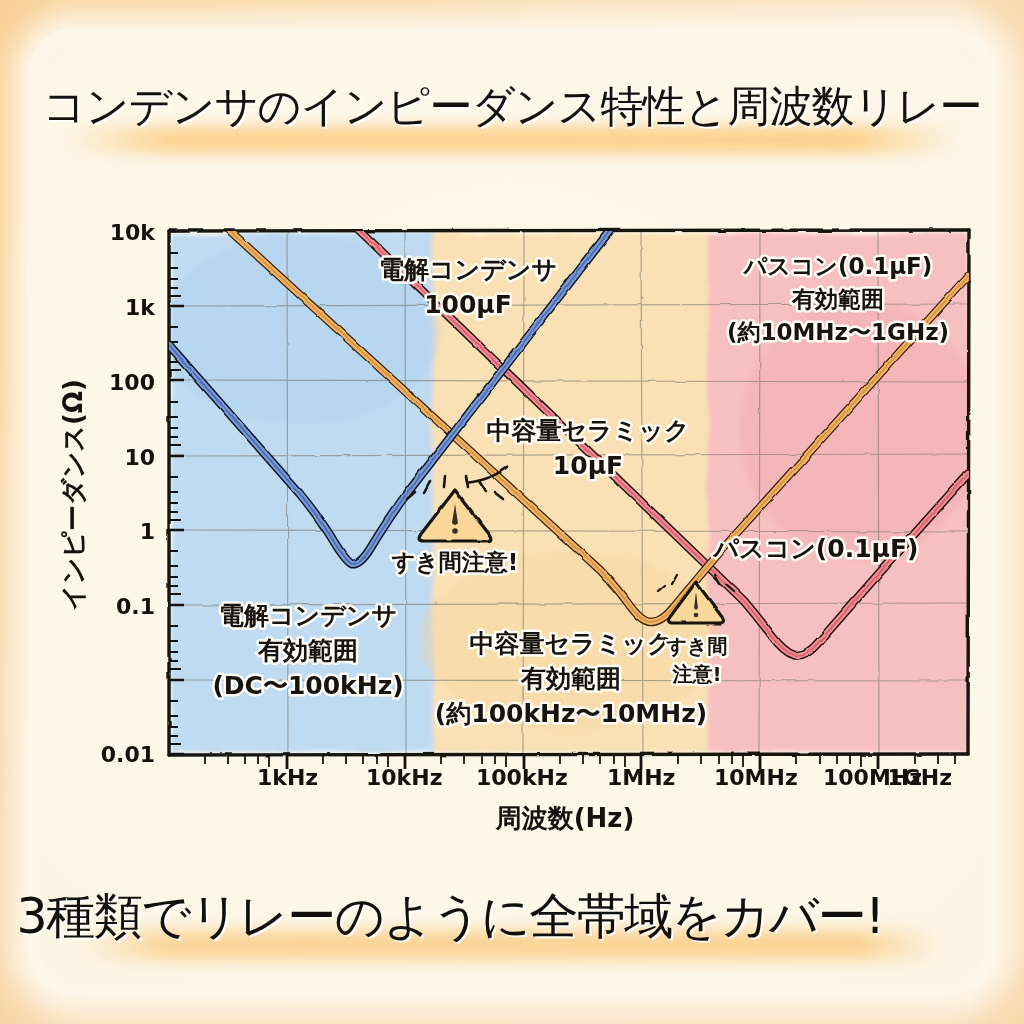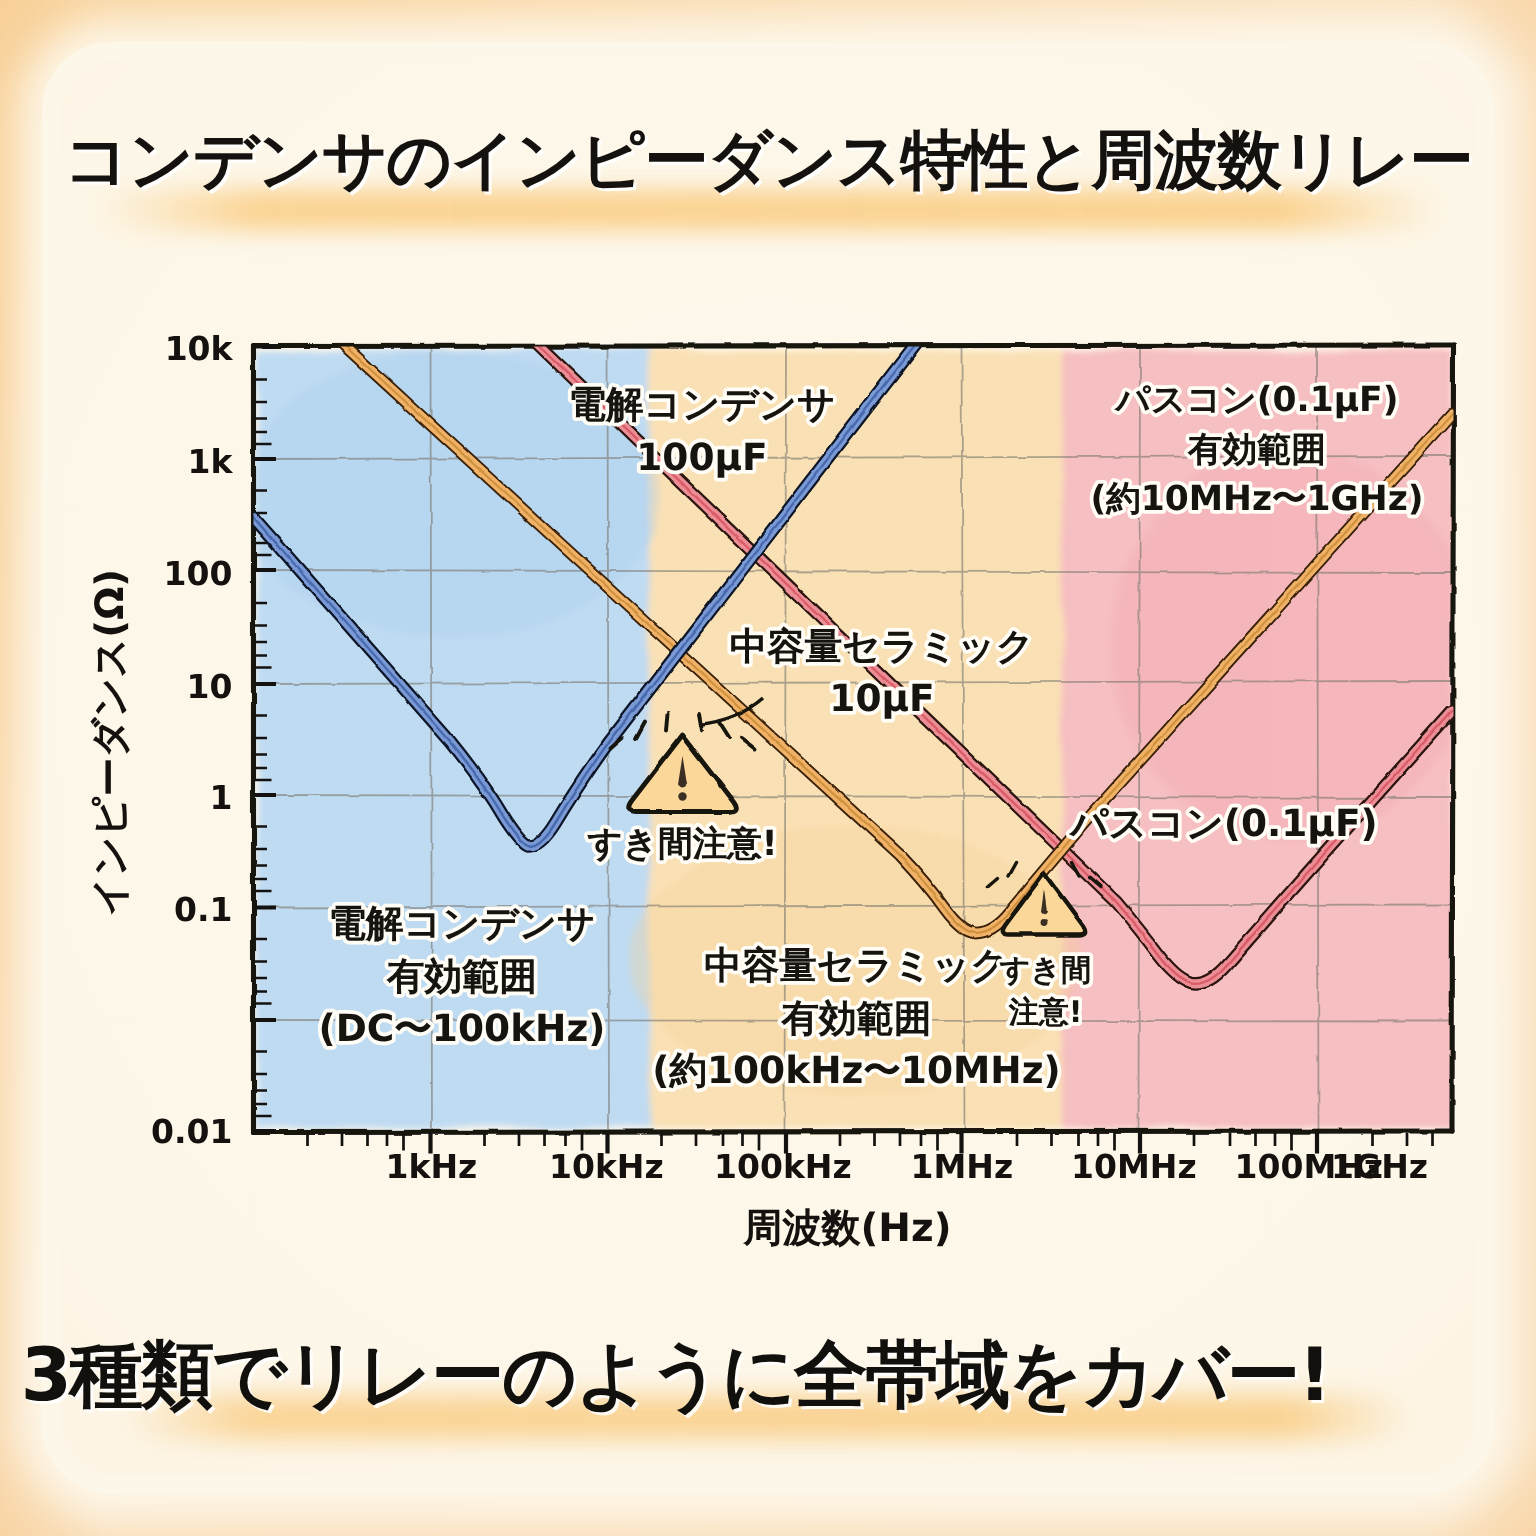--- a/index.html
+++ b/index.html
@@ -26,32 +26,32 @@
     box-shadow:0 0 26px 14px rgba(253,247,233,.95);
     filter:blur(.2px);
   }
   .card-inner{
     position:absolute;left:40px;top:40px;width:944px;height:944px;
     background:radial-gradient(90% 90% at 50% 45%, #fdf8ec 0%, #fdf7e9 60%, #fcf3e2 100%);
     border-radius:38px;
   }
   #title{
     position:absolute;left:0;top:78px;width:1024px;text-align:center;
-    font-size:43px;font-weight:bold;color:#14110e;letter-spacing:-1px;
+    font-size:43px;font-weight:normal;color:#14110e;letter-spacing:-1px;
     text-shadow:2px 2px 0 rgba(255,255,255,.9);
     white-space:nowrap;
   }
   #title-underlay{
     position:absolute;left:62px;top:126px;width:900px;height:28px;
     background:linear-gradient(90deg,rgba(250,214,152,0) 0%,rgba(250,206,134,.85) 12%,rgba(250,206,134,.9) 88%,rgba(250,214,152,0) 100%);
     filter:blur(7px);border-radius:14px;
   }
   #caption{
     position:absolute;left:0;top:884px;width:900px;text-align:center;
-    font-size:49px;font-weight:bold;color:#12100d;letter-spacing:-1.5px;
+    font-size:49px;font-weight:normal;color:#12100d;letter-spacing:-1.5px;
     text-shadow:2px 2px 0 rgba(255,255,255,.85);
     white-space:nowrap;
   }
   #caption-underlay{
     position:absolute;left:80px;top:930px;width:864px;height:30px;
     background:linear-gradient(90deg,rgba(250,214,152,0) 0%,rgba(249,204,131,.8) 10%,rgba(249,204,131,.85) 90%,rgba(250,214,152,0) 100%);
     filter:blur(8px);border-radius:14px;
   }
   svg#chart{position:absolute;left:0;top:0;width:1024px;height:1024px;}
   .axlabel{font-family:"DejaVu Sans","Liberation Sans",sans-serif;font-size:22px;font-weight:bold;fill:#14110e;}

